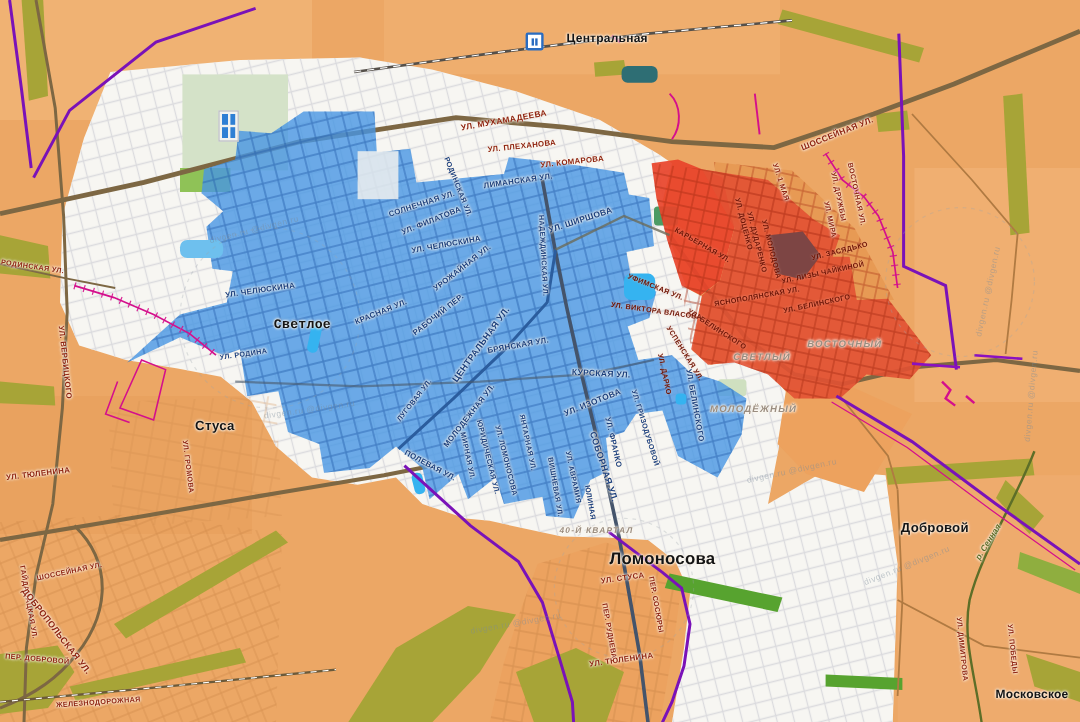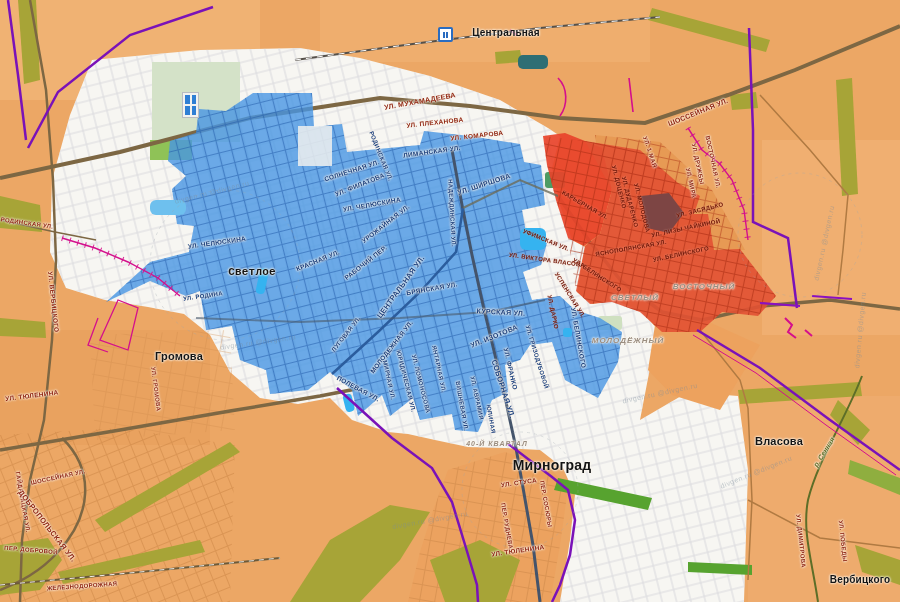--- a/index.html
+++ b/index.html
@@ -247,24 +247,24 @@
       <div class="lbl c-d" style="left: 686px; top: 228px; font-size: 6px; transform: translate(-50%, -50%) rotate(-12deg);">ул. Лизы Чайкиной</div>
       <div class="lbl c-d" style="left: 631px; top: 248px; font-size: 6px; transform: translate(-50%, -50%) rotate(-10deg);">Яснополянская ул.</div>
       <div class="lbl c-d" style="left: 681px; top: 254px; font-size: 6px; transform: translate(-50%, -50%) rotate(-12deg);">ул. Белинского</div>
       <div class="lbl c-d" style="left: 597px; top: 275px; font-size: 6px; transform: translate(-50%, -50%) rotate(33deg);">ул. Белинского</div>
       <div class="lbl c-d" style="left: 585px; top: 205px; font-size: 6px; transform: translate(-50%, -50%) rotate(30deg);">Карьерная ул.</div>
       <div class="lbl c-d" style="left: 546px; top: 240px; font-size: 6px; transform: translate(-50%, -50%) rotate(22deg);">Уфимская ул.</div>
       <div class="lbl c-d" style="left: 547px; top: 260px; font-size: 6px; transform: translate(-50%, -50%) rotate(8deg);">ул. Виктора Власова</div>
       <div class="lbl c-d" style="left: 570px; top: 295px; font-size: 6px; transform: translate(-50%, -50%) rotate(58deg);">Успенская ул.</div>
       <div class="lbl c-d" style="left: 553px; top: 312px; font-size: 6px; transform: translate(-50%, -50%) rotate(78deg);">ул. Дарко</div>
       <div class="lbl c-t" style="left: 230px; top: 272px; font-size: 11px; transform: translate(-50%, -50%) rotate(0deg); font-family: Liberation Mono, monospace;">Светлое</div>
-      <div class="lbl c-t" style="left: 157px; top: 356px; font-size: 11px; transform: translate(-50%, -50%) rotate(0deg);">Громова</div>
-      <div class="lbl c-t" style="left: 530px; top: 465px; font-size: 14px; transform: translate(-50%, -50%) rotate(0deg);">Мирноград</div>
-      <div class="lbl c-t" style="left: 757px; top: 441px; font-size: 11px; transform: translate(-50%, -50%) rotate(0deg);">Власова</div>
-      <div class="lbl c-t" style="left: 838px; top: 580px; font-size: 10px; transform: translate(-50%, -50%) rotate(0deg);">Вербицкого</div>
+      <div class="lbl c-t" style="left: 157px; top: 356px; font-size: 11px; transform: translate(-50%, -50%) rotate(0deg);">Стуса</div>
+      <div class="lbl c-t" style="left: 530px; top: 465px; font-size: 14px; transform: translate(-50%, -50%) rotate(0deg);">Ломоносова</div>
+      <div class="lbl c-t" style="left: 757px; top: 441px; font-size: 11px; transform: translate(-50%, -50%) rotate(0deg);">Добровой</div>
+      <div class="lbl c-t" style="left: 838px; top: 580px; font-size: 10px; transform: translate(-50%, -50%) rotate(0deg);">Московское</div>
       <div class="lbl c-g" style="left: 635px; top: 298px; font-size: 8px; transform: translate(-50%, -50%) rotate(0deg); text-align: center;">Светлый</div>
       <div class="lbl c-g" style="left: 628px; top: 341px; font-size: 8px; transform: translate(-50%, -50%) rotate(0deg);">Молодёжный</div>
       <div class="lbl c-g" style="left: 704px; top: 287px; font-size: 8px; transform: translate(-50%, -50%) rotate(0deg);">Восточный</div>
       <div class="lbl c-g" style="left: 497px; top: 443px; font-size: 7px; transform: translate(-50%, -50%) rotate(0deg);">40-й квартал</div>
       <div class="lbl c-v" style="left: 824px; top: 452px; font-size: 7px; transform: translate(-50%, -50%) rotate(-58deg);">р. Сенная</div>
       <div class="lbl c-w" style="left: 212px; top: 192px; font-size: 7px; transform: translate(-50%, -50%) rotate(-14deg);">divgen.ru @divgen.ru</div>
       <div class="lbl c-w" style="left: 258px; top: 342px; font-size: 7px; transform: translate(-50%, -50%) rotate(-8deg);">divgen.ru @divgen.ru</div>
       <div class="lbl c-w" style="left: 660px; top: 393px; font-size: 7px; transform: translate(-50%, -50%) rotate(-12deg);">divgen.ru @divgen.ru</div>
       <div class="lbl c-w" style="left: 824px; top: 243px; font-size: 7px; transform: translate(-50%, -50%) rotate(-78deg);">divgen.ru @divgen.ru</div>
       <div class="lbl c-w" style="left: 756px; top: 472px; font-size: 7px; transform: translate(-50%, -50%) rotate(-22deg);">divgen.ru @divgen.ru</div>

